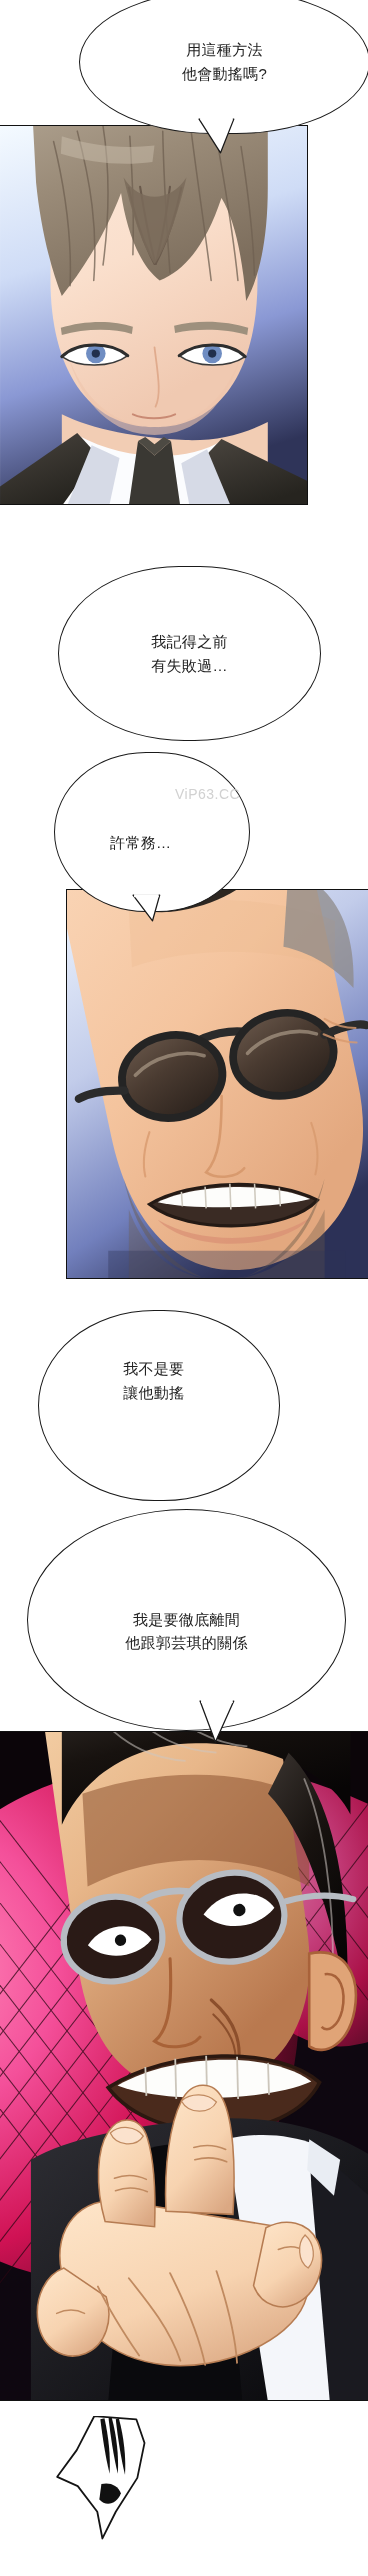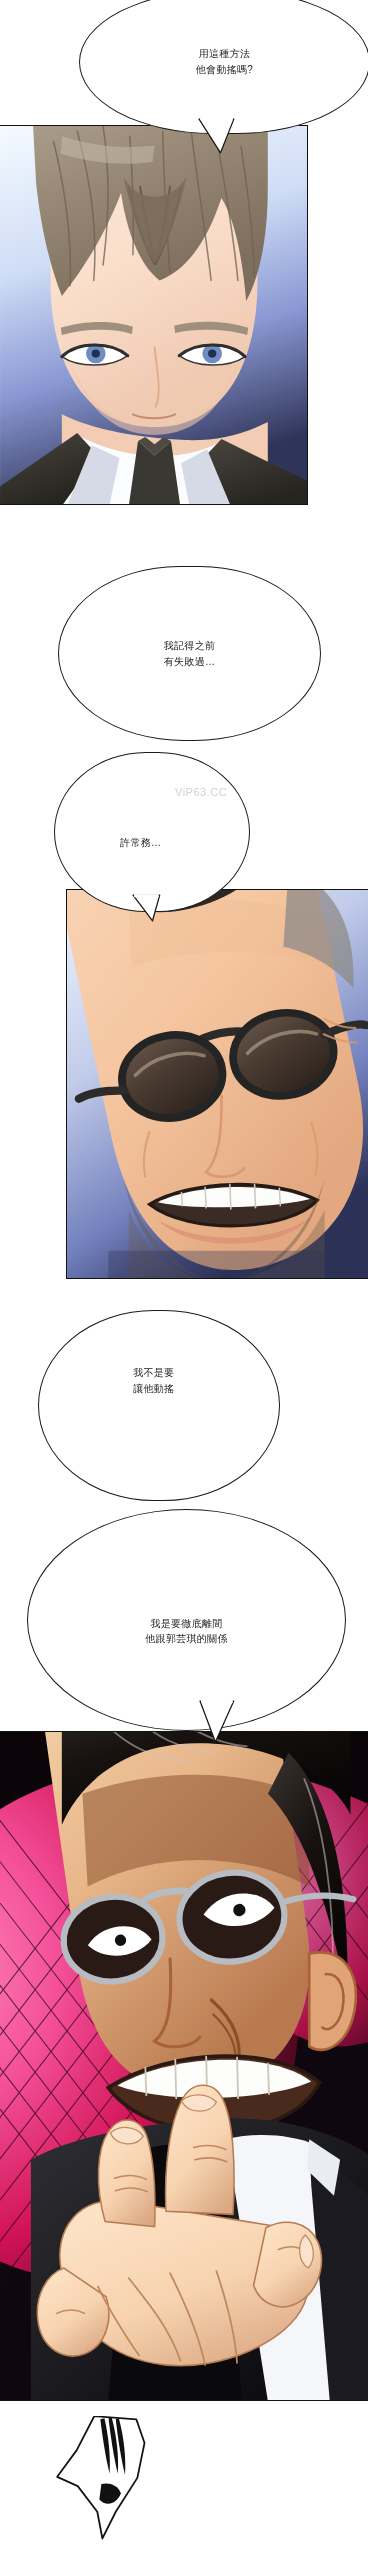--- a/index.html
+++ b/index.html
@@ -19,33 +19,33 @@
     position:absolute;
     background:#fff;
     border:1.3px solid #1a1a1a;
     border-radius:50% / 50%;
     display:flex; align-items:center; justify-content:center;
     z-index:40;
   }
   .bubble .txt {
     text-align:center;
     color:#222;
-    font-size:10px;
+    font-size:15px;
     line-height:1.55;
     letter-spacing:0.3px;
     white-space:pre-line;
     font-family:"Liberation Sans","DejaVu Sans",sans-serif;
     font-weight:500;
   }
   
   .tail { position:absolute; z-index:41; overflow:visible; }
 
   .watermark {
     position:absolute; z-index:60;
-    color:#c9c9c9; font-size:11px; letter-spacing:0.5px;
+    color:#c9c9c9; font-size:14px; letter-spacing:0.5px;
     font-family:"Liberation Sans","DejaVu Sans",sans-serif;
     font-weight:400; opacity:.85;
   }
 
   svg { display:block; }
 </style>
 </head>
 <body>
 
 <div class="page">

